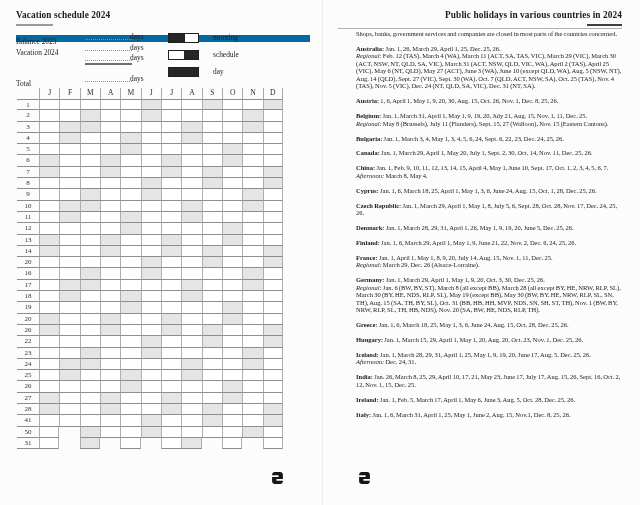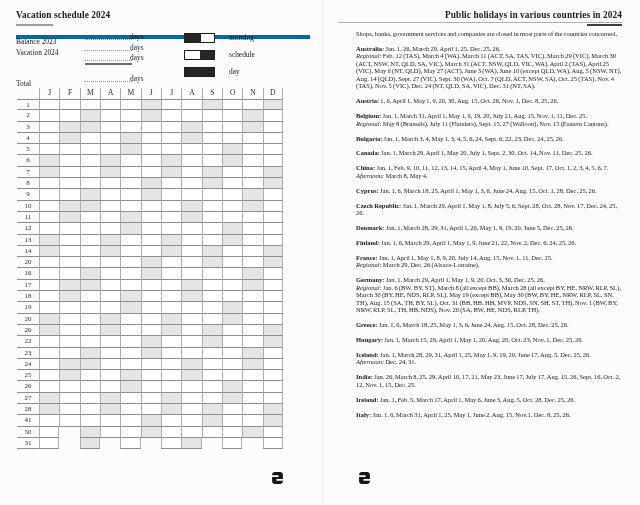--- a/index.html
+++ b/index.html
@@ -6,32 +6,32 @@
   html, body { margin: 0; padding: 0; }
   body {
     width: 640px; height: 505px; position: relative; overflow: hidden;
     background: #fcfcfc; color: #1b1b1b;
     font-family: "Liberation Serif", "DejaVu Serif", serif;
   }
   .spine { position: absolute; left: 322px; top: 0; width: 1px; height: 505px; background: #ececec; }
 
   
   .l-titlebar { position: absolute; left: 16px; top: 9px; width: 294px;
-    border-bottom: 4px solid #0369a1; padding-bottom: 14px; }
+    border-bottom: 7px solid #0369a1; padding-bottom: 14px; }
   .page-title { font-size: 9.3px; font-weight: bold; margin: 0; line-height: 12px; letter-spacing: .1px; }
   .l-accent { position: absolute; left: 16px; top: 23.8px; width: 37px; height: 2.4px; background: #9b9b9b; }
 
   .frow { position: absolute; left: 16px; width: 190px; height: 10px; font-size: 7.4px; line-height: 9px; }
   .flabel { position: absolute; left: 0; top: 5px; }
   .fdots  { position: absolute; left: 69px; top: 0; width: 47px; height: 8px; border-bottom: 1px dotted #8f8f8f; }
   .fdays  { position: absolute; left: 114px; top: 0; }
   .sumrule { position: absolute; left: 85px; top: 62.6px; width: 47px; height: 2.8px;
     border-top: .9px solid #6e6e6e; border-bottom: .9px solid #6e6e6e; }
 
-  .lgrow  { position: absolute; left: 16px; height: 10.5px; width: 270px; text-decoration: underline; }
+  .lgrow  { position: absolute; left: 0; height: 10.5px; width: 270px; text-decoration: underline; }
   .lgbox  { position: absolute; left: 168px; top: 0; width: 31px; height: 10.5px;
     border: 1px solid #1f1f1f; background: #fff; }
   .lgfill { position: absolute; top: 0; bottom: 0; background: #262626; }
   .fill-morning   { left: 0; width: 16px; }
   .fill-afternoon { right: 0; width: 14px; }
   .fill-day       { left: 0; width: 100%; }
   .lglabel { position: absolute; left: 213px; top: 0; font-size: 7.4px; line-height: 10.5px; }
 
   #calGrid { position: absolute; left: 17px; top: 88px; display: grid;
     grid-template-columns: 22px repeat(12, 20.33px);
@@ -41,21 +41,21 @@
   .hend  { border-right: .8px solid #a9a9a9; }
   .ncell { border-bottom: .9px solid #8d8d8d; font-size: 7px; color: #333;
     text-align: center; line-height: 11px; }
   .cell  { border-left: .8px solid #aeaeae; border-bottom: .9px solid #8d8d8d; background: #fff; }
   .top   { border-top: .9px solid #8d8d8d; }
   .wkend { background: #e5e5e5; }
   .endr  { border-right: .8px solid #aeaeae; }
 
   
   .r-titlebar { position: absolute; left: 338px; top: 9px; width: 284px; text-align: right;
-    border-bottom: 1px solid #b0b0b0; padding-bottom: 1px; font-family: Liberation Serif, serif; }
+    border-bottom: 1px solid #b0b0b0; padding-bottom: 7px; font-family: Liberation Serif, serif; }
   .r-accent { position: absolute; left: 587px; top: 23.8px; width: 35px; height: 2px; background: #3f3f3f; }
 
   #rightCol { position: absolute; left: 356px; top: 30px; width: 266px;
     font-size: 6.5px; line-height: 7.5px; word-spacing: -0.4px; }
   #rightCol p { margin: 0 0 7.4px; }
   #rightCol b { font-weight: bold; }
   #rightCol i { font-style: italic; }
 
   .logo { position: absolute; width: 13px; height: 14px; }
   .logo-left  { left: 271px; top: 471px; }

